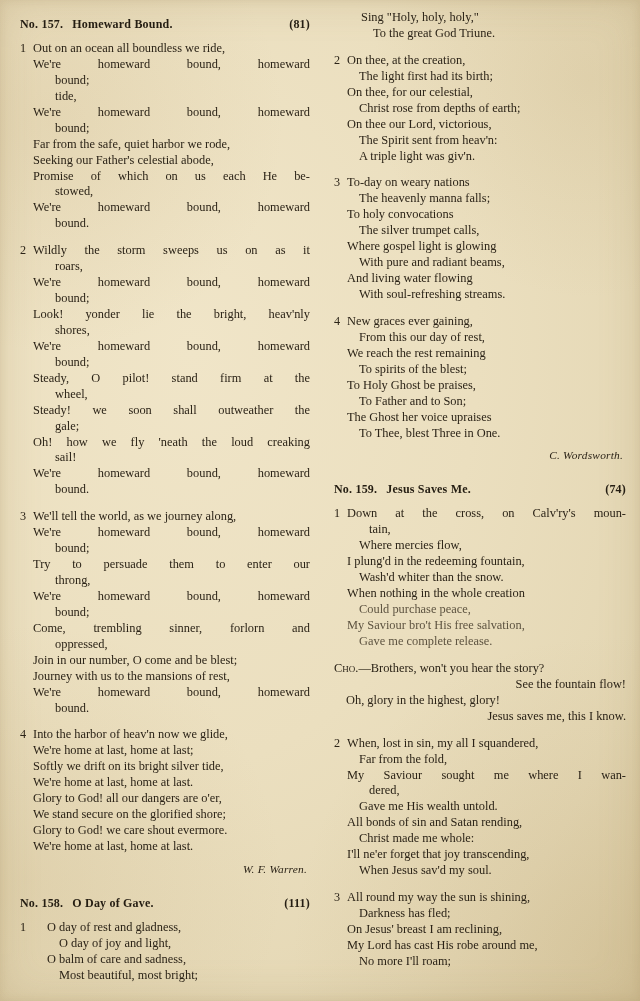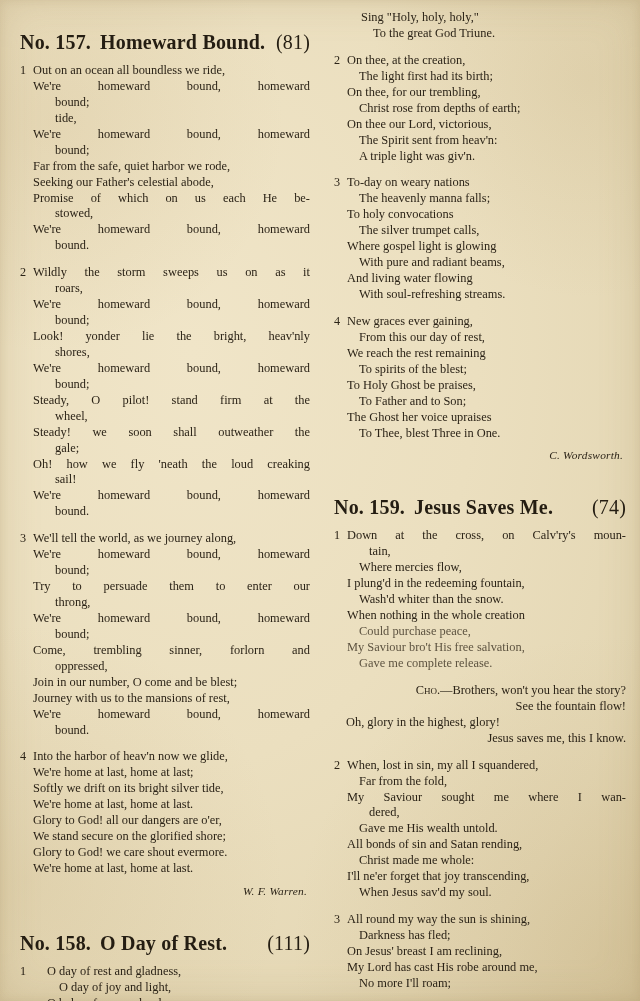--- a/index.html
+++ b/index.html
@@ -47,28 +47,28 @@
     z-index:2;
   }
   .col-left{padding:0 10px 0 14px;}
   .col-right{padding:0 8px 0 14px;}
 
   
   .hymn-head{
     display:flex;
     align-items:baseline;
     font-weight:bold;
-    font-size:20px;
+    font-size:12px;
     letter-spacing:.2px;
-    margin:14px 0 9px 0;
+    margin:0 0 9px 0;
     color:#241d12;
   }
   .hymn-head .no{white-space:nowrap;}
   .hymn-head .ttl{margin-left:9px;white-space:nowrap;}
-  .hymn-head .tune{margin-left:auto;font-weight:normal;white-space:nowrap;}
+  .hymn-head .tune{margin-left:auto;font-weight:bold;white-space:nowrap;}
   .osf{font-family:"Liberation Serif", serif;}
 
   
   .verse{
     display:flex;
     margin:0 0 11px 0;
     font-size:12.4px;
     line-height:1.285;
   }
   .verse .num{
@@ -179,21 +179,21 @@
             <div class="ln">Glory to God! all our dangers are o'er,</div>
             <div class="ln">We stand secure on the glorified shore;</div>
             <div class="ln">Glory to God! we care shout evermore.</div>
             <div class="ln">We're home at last, home at last.</div>
           </div>
         </div>
         <div class="attrib">W. F. Warren.</div>
         <div class="head-gap"></div>
         <div class="hymn-head">
           <span class="no osf">No. 158.</span>
-          <span class="ttl">O Day of Rest.</span>
+          <span class="ttl">O Day of Gave.</span>
           <span class="tune osf">(111)</span>
         </div>
         <div class="verse">
           <div class="num">1</div>
           <div class="lines" style="padding-left: 14px;">
             <div class="ln">O day of rest and gladness,</div>
             <div class="ln i2">O day of joy and light,</div>
             <div class="ln">O balm of care and sadness,</div>
             <div class="ln i2">Most beautiful, most bright;</div>
           </div>
@@ -205,21 +205,21 @@
           <div class="lines" style="padding-left: 14px;">
             <div class="ln">Sing "Holy, holy, holy,"</div>
             <div class="ln i2">To the great God Triune.</div>
           </div>
         </div>
         <div class="verse">
           <div class="num">2</div>
           <div class="lines">
             <div class="ln">On thee, at the creation,</div>
             <div class="ln i2">The light first had its birth;</div>
-            <div class="ln">On thee, for our trembling,</div>
+            <div class="ln">On thee, for our celestial,</div>
             <div class="ln i2">Christ rose from depths of earth;</div>
             <div class="ln">On thee our Lord, victorious,</div>
             <div class="ln i2">The Spirit sent from heav'n:</div>
             <div class="ln i2">A triple light was giv'n.</div>
           </div>
         </div>
         <div class="verse">
           <div class="num">3</div>
           <div class="lines">
             <div class="ln">To-day on weary nations</div>
@@ -261,21 +261,21 @@
             <div class="ln">I plung'd in the redeeming fountain,</div>
             <div class="ln i2">Wash'd whiter than the snow.</div>
             <div class="ln">When nothing in the whole creation</div>
             <div class="ln i2 faint">Could purchase peace,</div>
             <div class="ln faint">My Saviour bro't His free salvation,</div>
             <div class="ln i2 faint">Gave me complete release.</div>
           </div>
         </div>
         <div class="verse">
           <div class="lines">
-            <div class="ln" style="padding-left: 0px; text-align: right;"><span class="sc">Cho.</span><span>—</span><span>Brothers, won't you hear the story?</span></div>
+            <div class="ln" style="padding-left: 0px;"><span class="sc">Cho.</span><span>—</span><span>Brothers, won't you hear the story?</span></div>
             <div class="ln i3">See the fountain flow!</div>
             <div class="ln i2">Oh, glory in the highest, glory!</div>
             <div class="ln i3">Jesus saves me, this I know.</div>
           </div>
         </div>
         <div class="verse">
           <div class="num">2</div>
           <div class="lines">
             <div class="ln">When, lost in sin, my all I squandered,</div>
             <div class="ln i2">Far from the fold,</div>

